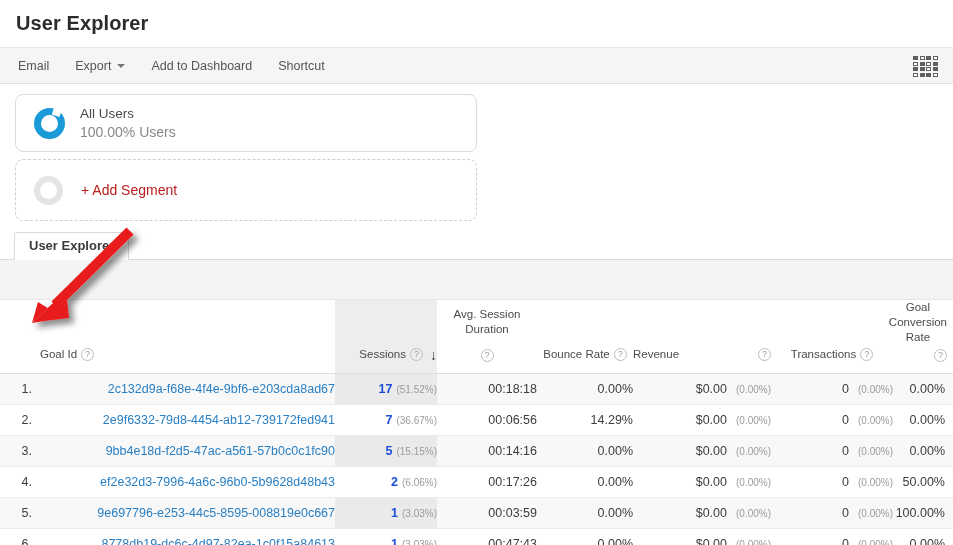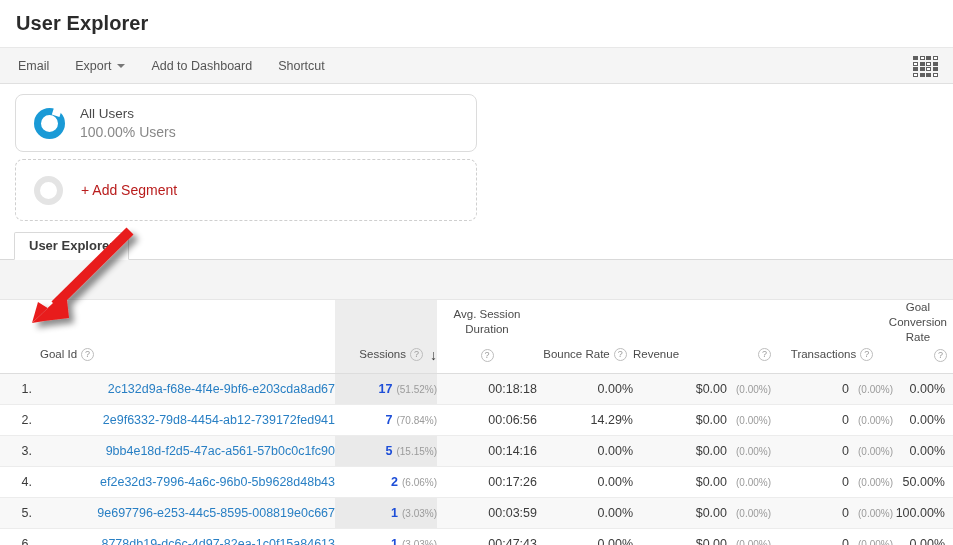--- a/index.html
+++ b/index.html
@@ -413,21 +413,21 @@
             <td class="sessions cellpad"><span class="sess-num">17</span><span class="pct">(51.52%)</span></td>
             <td class="cellpad"><span>00:18:18</span></td>
             <td class="cellpad"><span>0.00%</span></td>
             <td class="cellpad"><span>$0.00</span><span class="pct" style="margin-left:9px;">(0.00%)</span></td>
             <td class="cellpad"><span>0</span><span class="pct" style="margin-left:9px;">(0.00%)</span></td>
             <td><span style="padding-right:8px;">0.00%</span></td>
           </tr>
           <tr class="even">
             <td class="idx"><span>2.</span></td>
             <td class="uid"><a>2e9f6332-79d8-4454-ab12-739172fed941</a></td>
-            <td class="sessions cellpad"><span class="sess-num">7</span><span class="pct">(70.84%)</span></td>
+            <td class="sessions cellpad"><span class="sess-num">7</span><span class="pct">(36.67%)</span></td>
             <td class="cellpad"><span>00:06:56</span></td>
             <td class="cellpad"><span>14.29%</span></td>
             <td class="cellpad"><span>$0.00</span><span class="pct" style="margin-left:9px;">(0.00%)</span></td>
             <td class="cellpad"><span>0</span><span class="pct" style="margin-left:9px;">(0.00%)</span></td>
             <td><span style="padding-right:8px;">0.00%</span></td>
           </tr>
           <tr class="odd">
             <td class="idx"><span>3.</span></td>
             <td class="uid"><a>9bb4e18d-f2d5-47ac-a561-57b0c0c1fc90</a></td>
             <td class="sessions cellpad"><span class="sess-num">5</span><span class="pct">(15.15%)</span></td>

